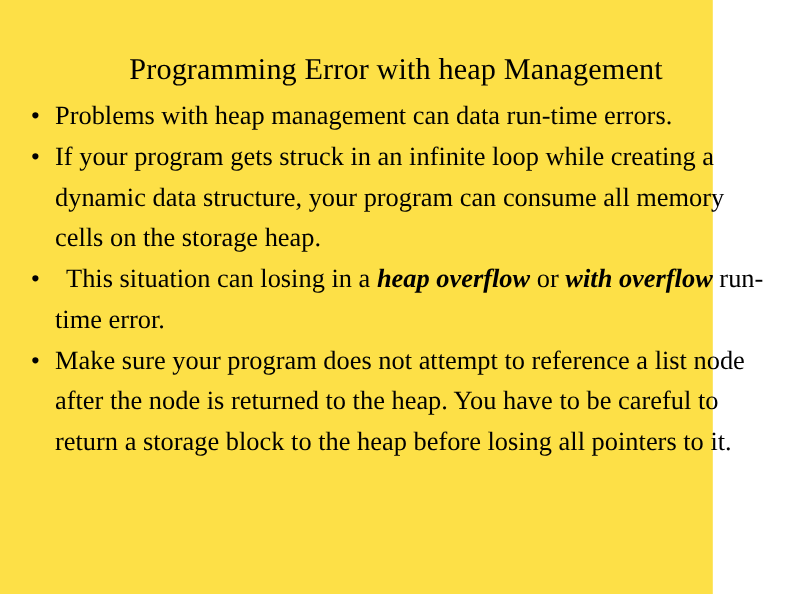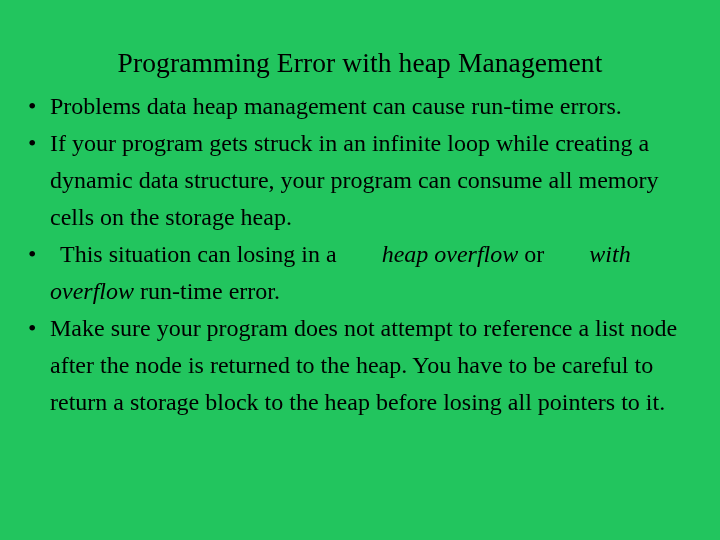--- a/index.html
+++ b/index.html
@@ -10,23 +10,23 @@
   body {
     width: 720px;
     height: 540px;
     overflow: hidden;
     font-family: "Liberation Serif", "DejaVu Serif", serif;
     color: #000000;
     -webkit-font-smoothing: none;
   }
   .slide {
     position: relative;
-    width: 720px;
+    width: 648px;
     height: 540px;
-    background: #22c55e;
+    background: #fde047;
     box-sizing: border-box;
   }
   .slide-title {
     position: absolute;
     left: 0;
     top: 28px;
     width: 720px;
     text-align: center;
     font-size: 27.5px;
     line-height: 34px;
@@ -57,40 +57,39 @@
     top: 0;
     width: 16px;
     font-size: 24px;
     line-height: 37px;
     text-align: left;
   }
   .bullet-text {
     display: block;
   }
   .em-bold-italic {
-    font-weight: normal;
+    font-weight: bold;
     font-style: italic;
-    margin-left: 39px;
   }
   .lead-space {
     display: inline-block;
     width: 10px;
   }
 </style>
 </head>
 <body>
 
 <div class="slide">
 
   <h1 class="slide-title">Programming Error with heap Management</h1>
 
   <ul class="body-list">
       <li class="bullet-item">
         <span class="bullet-marker">•</span>
-        <span class="bullet-text"><span>Problems data heap management can cause run-time errors.</span></span>
+        <span class="bullet-text"><span>Problems with heap management can data run-time errors.</span></span>
       </li>
       <li class="bullet-item">
         <span class="bullet-marker">•</span>
         <span class="bullet-text"><span>If your program gets struck in an infinite loop while creating a dynamic data structure, your program can consume all memory cells on the storage heap.</span></span>
       </li>
       <li class="bullet-item">
         <span class="bullet-marker">•</span>
         <span class="bullet-text"><span class="lead-space"></span><span>This situation can losing in a </span><span class="em-bold-italic">heap overflow</span><span> or </span><span class="em-bold-italic">with overflow</span><span> run-time error.</span></span>
       </li>
       <li class="bullet-item">

